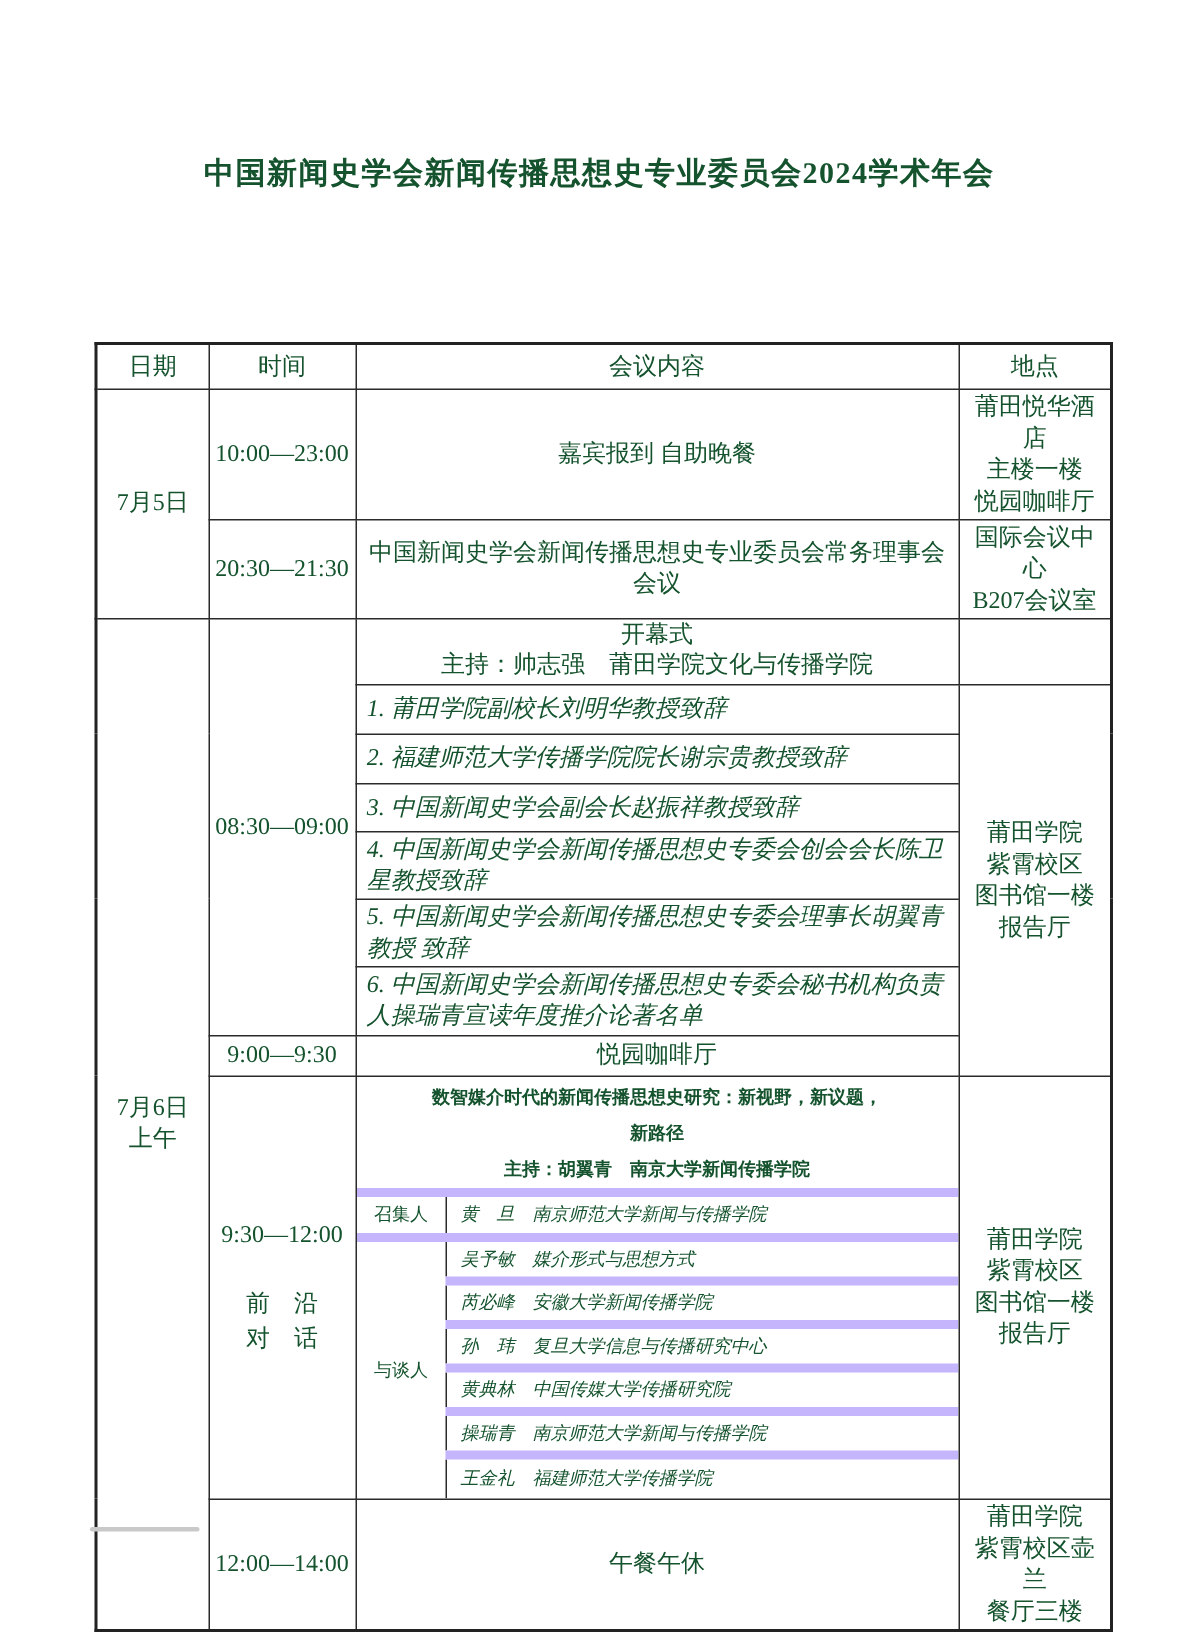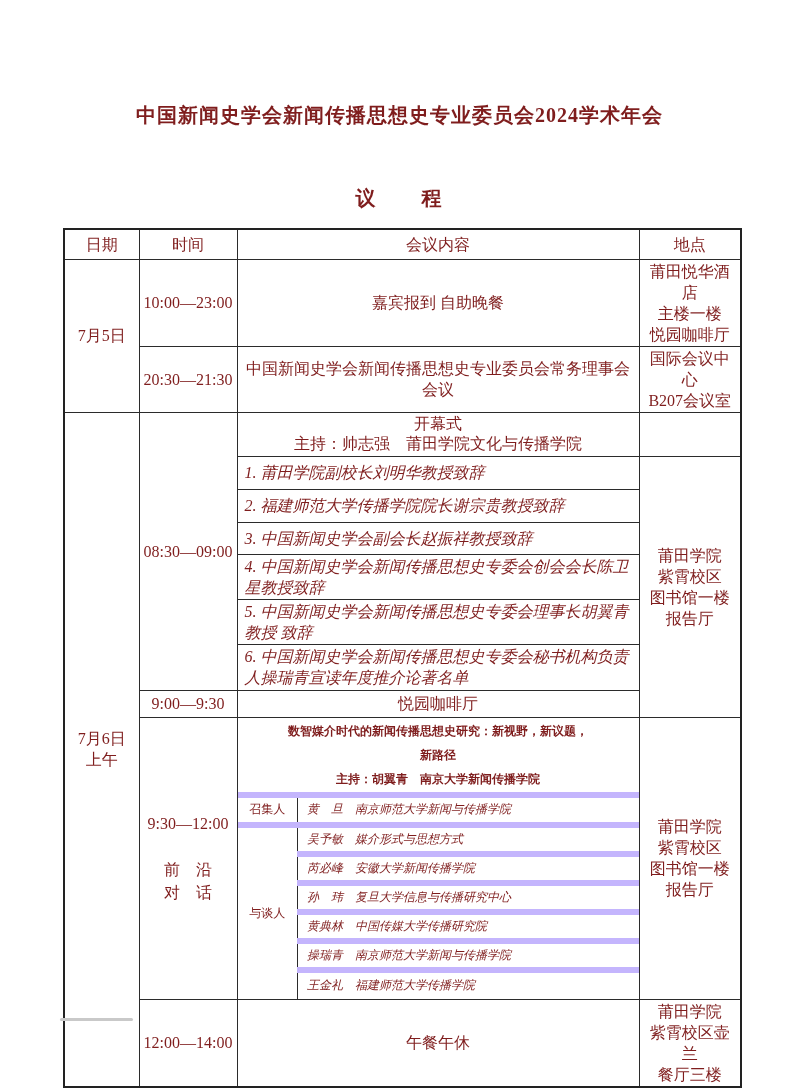--- a/index.html
+++ b/index.html
@@ -2,21 +2,21 @@
 <html><head>
 <meta charset="utf-8">
 <style>
   html, body { margin: 0; padding: 0; background: #ffffff; }
   .page {
     position: relative;
     width: 799px;
     height: 1088px;
     background: #ffffff;
     font-family: "Liberation Serif", serif;
-    color: #7f1d1d;
+    color: #14532d;
     overflow: hidden;
   }
   .title-line {
     position: absolute;
     left: 0;
     width: 799px;
     text-align: center;
     font-weight: bold;
     font-size: 20px;
     letter-spacing: 1px;
@@ -91,21 +91,20 @@
     background: #c9c9c9;
     border-radius: 2px;
   }
 </style>
 </head>
 <body>
 
 <div class="page">
 
   <div class="title-line" id="t1">中国新闻史学会新闻传播思想史专业委员会2024学术年会</div>
-  <div class="title-line" id="t3">议　　程</div>
 
   <table class="agenda">
     <colgroup>
       <col style="width:75px">
       <col style="width:98px">
       <col style="width:402px">
       <col style="width:102px">
     </colgroup>
     <tbody>
 

